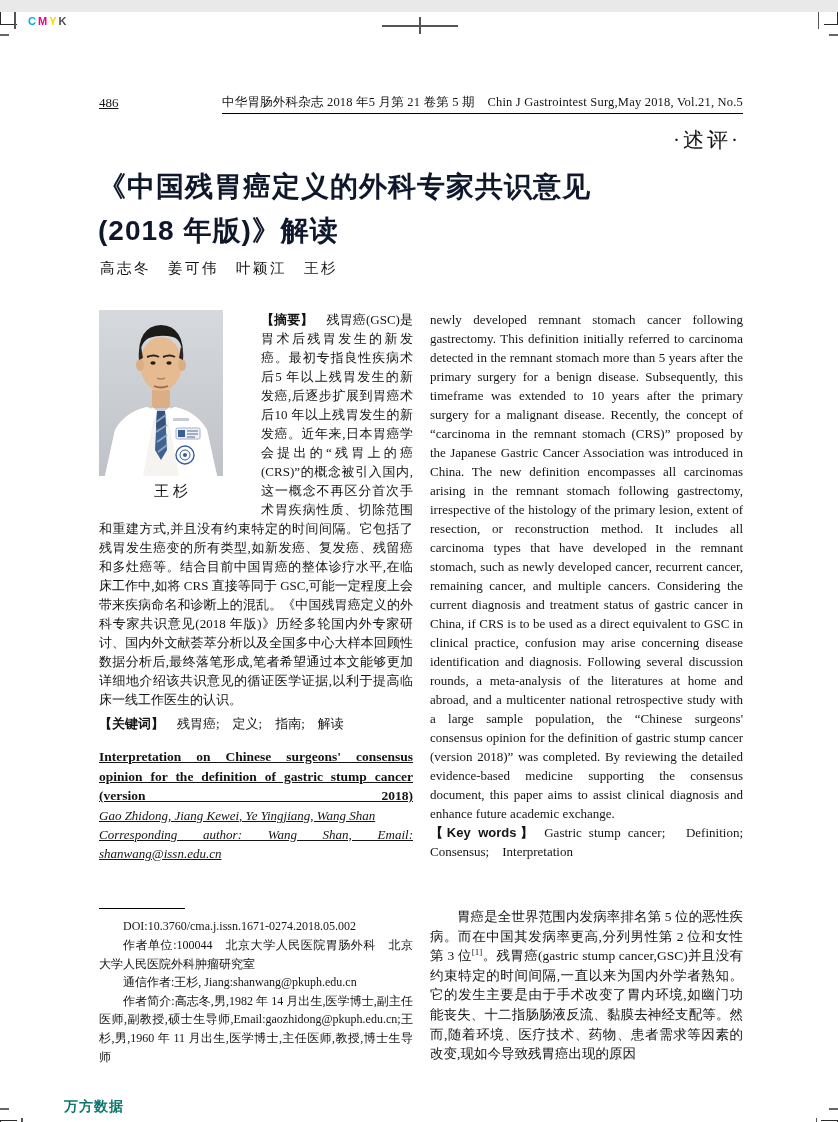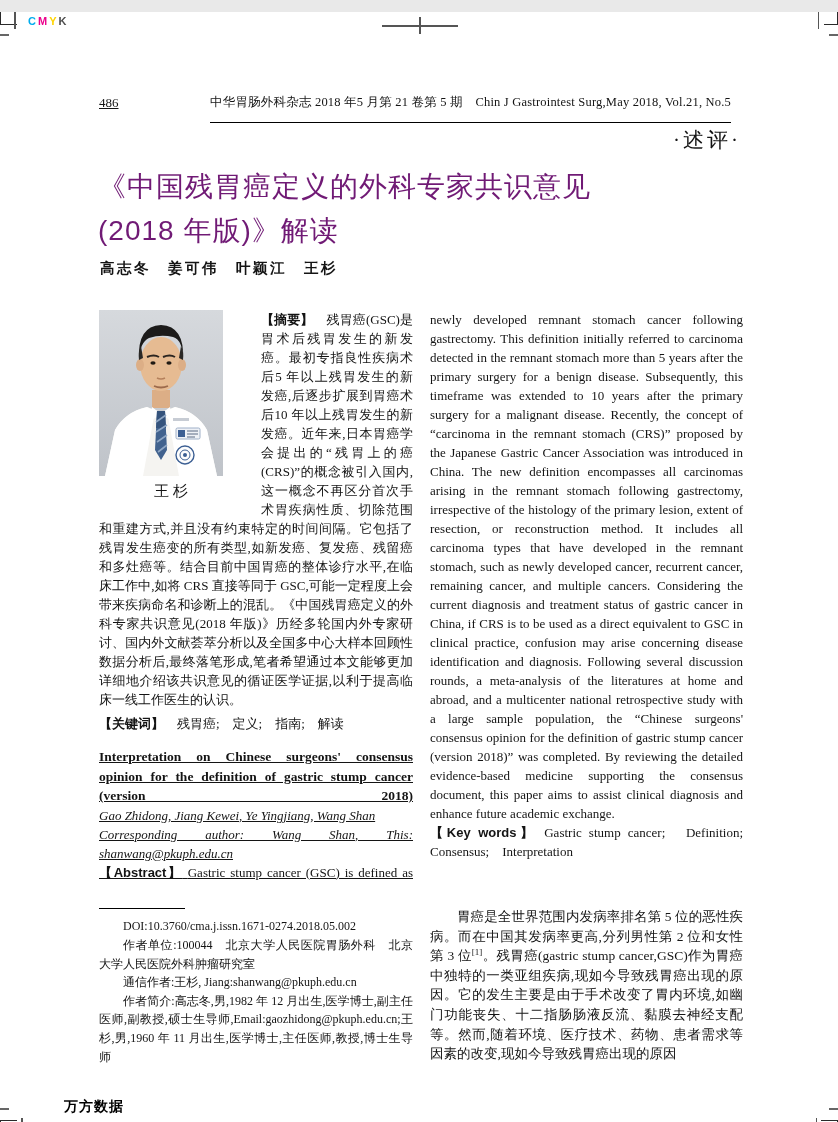--- a/index.html
+++ b/index.html
@@ -26,32 +26,32 @@
   .corner-br { right:0; top:1108px; width:17px; height:14px; border-right:1.5px solid #2a2a2a; border-top:1.5px solid #2a2a2a; }
   .vline-br  { right:21px; top:1106px; width:1.5px; height:16px; background:#555; }
   .cross-bot-h { left:382px; top:1114px; width:76px; height:1.8px; background:#555; }
   .cross-bot-v { left:419px; top:1110px; width:1.8px; height:12px; background:#555; }
   .cmyk { position:absolute; left:28px; top:3px; font-family:"Liberation Sans", sans-serif; font-size:11px; font-weight:bold; letter-spacing:2px; }
   .cmyk span { display:inline-block; }
 
   
   .pagenum { position:absolute; left:99px; top:83px; font-size:13px;text-decoration:underline; }
   .journal-line {
-    position:absolute; right:107px; top:82px; font-size:12.5px;
-    border-bottom:1.2px solid #000; padding-bottom:11px; letter-spacing:.2px;
+    position:absolute; right:95px; top:82px; font-size:12.5px;
+    border-bottom:1.2px solid #000; padding-bottom:2px; letter-spacing:.2px;
   }
   .section-label { position:absolute; right:97px; top:114px; font-size:21px; letter-spacing:3px; font-weight:500; }
 
   
   .title {
     position:absolute; left:98px; top:153px; width:560px;
-    font-family:"Liberation Sans", sans-serif; font-weight:normal;
-    font-size:28px; line-height:44px; letter-spacing:1px; color:#701a75;
+    font-family:"Liberation Sans", sans-serif; font-weight:bold;
+    font-size:28px; line-height:44px; letter-spacing:1px; color:#0f172a;
   }
-  .authors { position:absolute; left:100px; top:247px; font-size:14.5px; letter-spacing:2.5px;font-weight:bold; }
+  .authors { position:absolute; left:100px; top:247px; font-size:14.5px; letter-spacing:2.5px; }
 
   
   .col-left  { position:absolute; left:99px;  top:298px; width:314px; }
   .col-right { position:absolute; left:430px; top:298px; width:313px; }
   .cn { font-size:13px; line-height:19px; text-align:justify; }
   .en { font-size:13px; line-height:19px; text-align:justify; }
   b.lbl { font-family:"Liberation Sans", sans-serif; }
 
   
   .photo-wrap { float:left; width:148px; margin-right:14px; margin-bottom:8px; }
@@ -70,21 +70,21 @@
   .footnotes p { text-indent:2em; text-align:justify; }
 
   
   .keywords-en { margin-top:0; }
   .body-cn { margin-top:46px; font-size:13.5px; line-height:19.6px; text-align:justify; text-indent:2em; }
   sup { font-size:9px; line-height:0; }
 
   .watermark {
     position:absolute; left:64px; top:1086px;
     font-family:Liberation Serif, serif; font-size:14px; font-weight:600;
-    color:#000000; letter-spacing:1px;
+    color:#0f766e; letter-spacing:1px;
   }
 </style>
 </head>
 <body>
 
 <div id="page">
 
   <div class="mark corner-tl"></div>
   <div class="mark vline-tl"></div>
   <div class="mark dash-tl"></div>
@@ -166,34 +166,33 @@
       <div class="photo-caption">王杉</div>
     </div>
 
     <p class="cn"><b class="lbl">【摘要】</b>　<span>残胃癌(GSC)是胃术后残胃发生的新发癌。最初专指良性疾病术后5 年以上残胃发生的新发癌,后逐步扩展到胃癌术后10 年以上残胃发生的新发癌。近年来,日本胃癌学会提出的“残胃上的癌(CRS)”的概念被引入国内,这一概念不再区分首次手术胃疾病性质、切除范围和重建方式,并且没有约束特定的时间间隔。它包括了残胃发生癌变的所有类型,如新发癌、复发癌、残留癌和多灶癌等。结合目前中国胃癌的整体诊疗水平,在临床工作中,如将 CRS 直接等同于 GSC,可能一定程度上会带来疾病命名和诊断上的混乱。《中国残胃癌定义的外科专家共识意见(2018 年版)》历经多轮国内外专家研讨、国内外文献荟萃分析以及全国多中心大样本回顾性数据分析后,最终落笔形成,笔者希望通过本文能够更加详细地介绍该共识意见的循证医学证据,以利于提高临床一线工作医生的认识。</span></p>
 
     <p class="cn kw-line"><b class="lbl">【关键词】</b>　<span>残胃癌;　定义;　指南;　解读</span></p>
 
     <div class="en-block">
       <p class="en-title">Interpretation on Chinese surgeons' consensus opinion for the definition of gastric stump cancer (version 2018)</p>
       <p class="en-ital">Gao Zhidong, Jiang Kewei, Ye Yingjiang, Wang Shan</p>
-      <p class="en-ital">Corresponding author: Wang Shan, This: shanwang@pkuph.edu.cn</p>
-      <p class="en force-last"><b class="lbl">【Abstract】</b> <span>Gastric stump cancer (GSC) is defined as</span></p>
+      <p class="en-ital">Corresponding author: Wang Shan, Email: shanwang@issn.edu.cn</p>
     </div>
   </div>
 
   <div class="footnotes">
     <div class="fn-rule"></div>
     <p>DOI:10.3760/cma.j.issn.1671-0274.2018.05.002</p>
     <p>作者单位:100044　北京大学人民医院胃肠外科　北京大学人民医院外科肿瘤研究室</p>
     <p>通信作者:王杉, Jiang:shanwang@pkuph.edu.cn</p>
-    <p>作者简介:高志冬,男,1982 年 12 月出生,医学博士,副主任医师,副教授,硕士生导师,Email:gaozhidong@pkuph.edu.cn;王杉,男,1960 年 11 月出生,医学博士,主任医师,教授,博士生导师</p>
+    <p>作者简介:高志冬,男,1982 年 14 月出生,医学博士,副主任医师,副教授,硕士生导师,Email:gaozhidong@pkuph.edu.cn;王杉,男,1960 年 11 月出生,医学博士,主任医师,教授,博士生导师</p>
   </div>
 
   <div class="col-right">
     <p class="en">newly developed remnant stomach cancer following gastrectomy. This definition initially referred to carcinoma detected in the remnant stomach more than 5 years after the primary surgery for a benign disease. Subsequently, this timeframe was extended to 10 years after the primary surgery for a malignant disease. Recently, the concept of “carcinoma in the remnant stomach (CRS)” proposed by the Japanese Gastric Cancer Association was introduced in China. The new definition encompasses all carcinomas arising in the remnant stomach following gastrectomy, irrespective of the histology of the primary lesion, extent of resection, or reconstruction method. It includes all carcinoma types that have developed in the remnant stomach, such as newly developed cancer, recurrent cancer, remaining cancer, and multiple cancers. Considering the current diagnosis and treatment status of gastric cancer in China, if CRS is to be used as a direct equivalent to GSC in clinical practice, confusion may arise concerning disease identification and diagnosis. Following several discussion rounds, a meta-analysis of the literatures at home and abroad, and a multicenter national retrospective study with a large sample population, the “Chinese surgeons' consensus opinion for the definition of gastric stump cancer (version 2018)” was completed. By reviewing the detailed evidence-based medicine supporting the consensus document, this paper aims to assist clinical diagnosis and enhance future academic exchange.</p>
     <p class="en keywords-en"><b class="lbl">【Key words】</b> <span>Gastric stump cancer;　Definition;　Consensus;　Interpretation</span></p>
-    <p class="body-cn"><span>胃癌是全世界范围内发病率排名第 5 位的恶性疾病。而在中国其发病率更高,分列男性第 2 位和女性第 3 位</span><sup>[1]</sup><span>。残胃癌(gastric stump cancer,GSC)作为胃癌中独特的一类亚组疾病,现如今导致残胃癌出现的原因。它的发生主要是由于手术改变了胃内环境,如幽门功能丧失、十二指肠肠液反流、黏膜去神经支配等。然而,随着环境、医疗技术、药物、患者需求等因素的改变,现如今导致残胃癌出现的原因</span></p>
+    <p class="body-cn"><span>胃癌是全世界范围内发病率排名第 5 位的恶性疾病。而在中国其发病率更高,分列男性第 2 位和女性第 3 位</span><sup>[1]</sup><span>。残胃癌(gastric stump cancer,GSC)并且没有约束特定的时间间隔,一直以来为国内外学者熟知。它的发生主要是由于手术改变了胃内环境,如幽门功能丧失、十二指肠肠液反流、黏膜去神经支配等。然而,随着环境、医疗技术、药物、患者需求等因素的改变,现如今导致残胃癌出现的原因</span></p>
   </div>
 
   <div class="watermark">万方数据</div>
 
 </div>
 
 </body></html>

